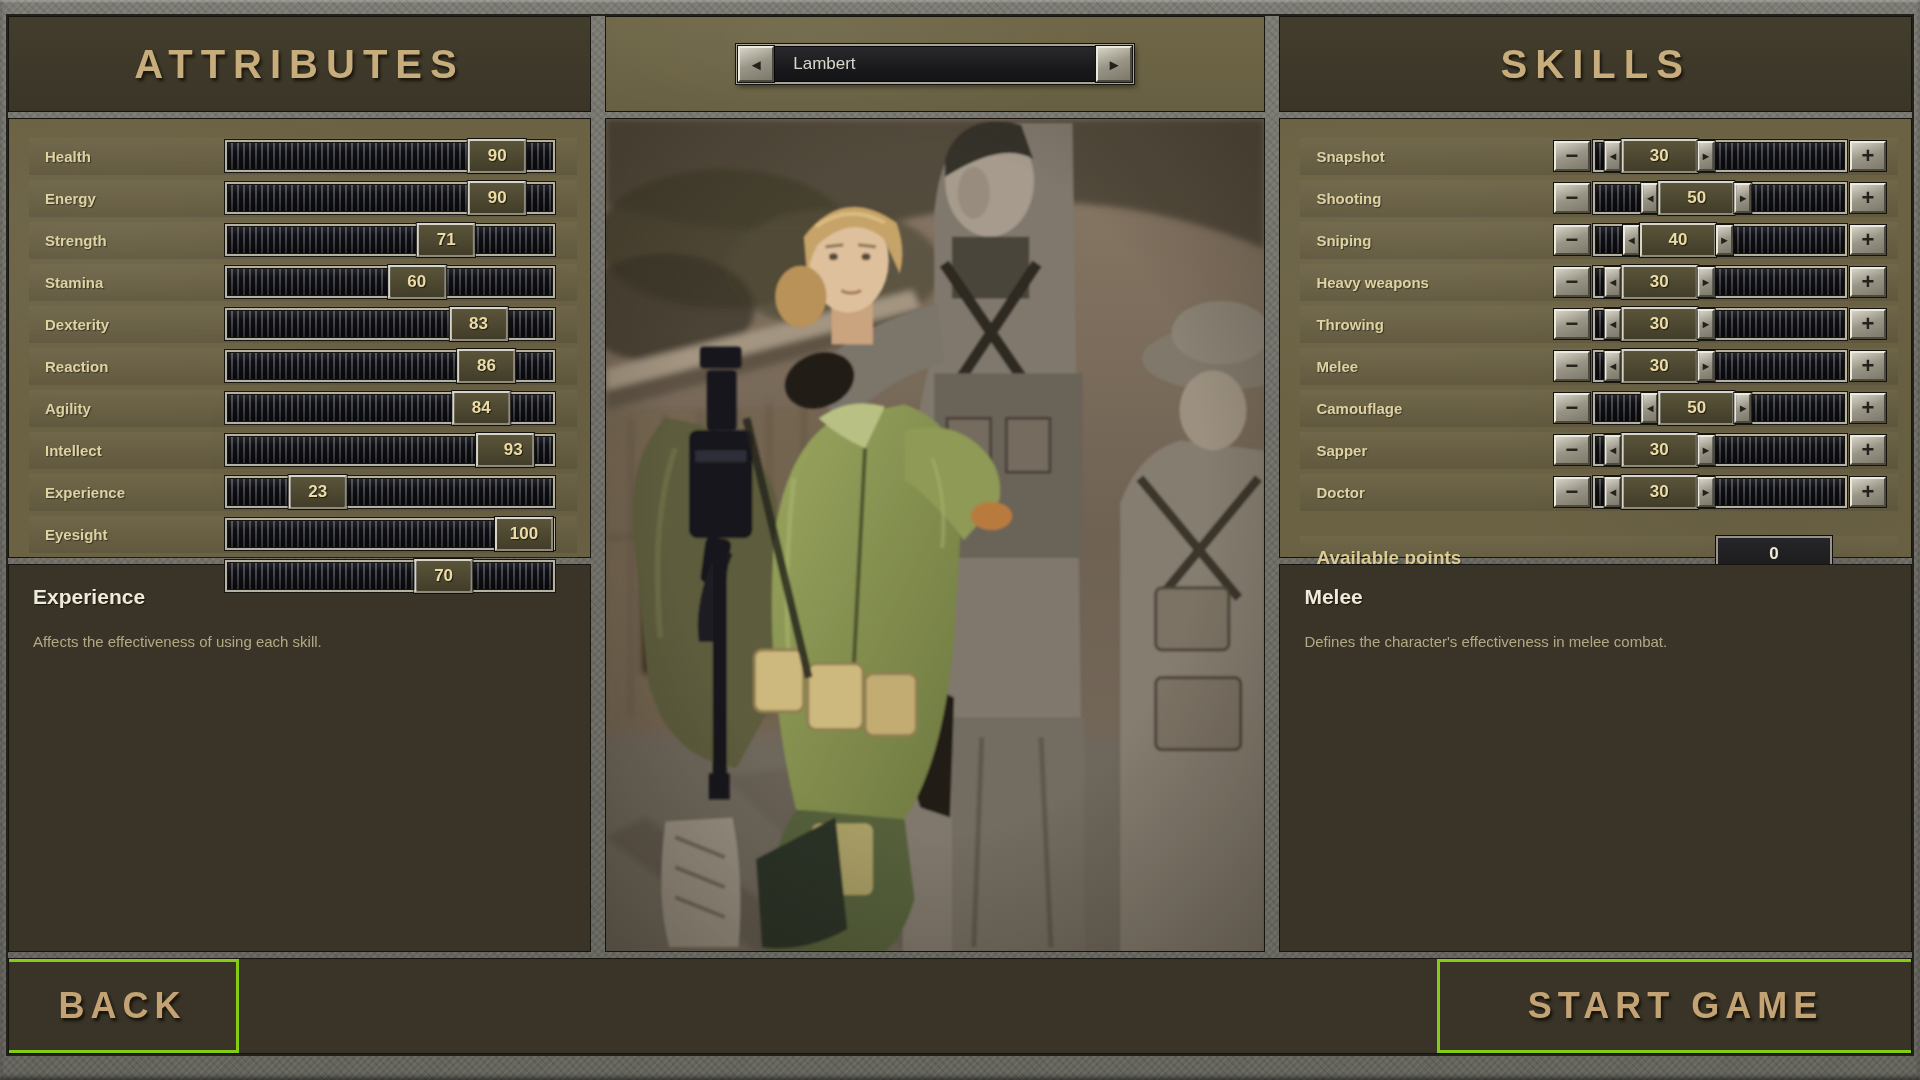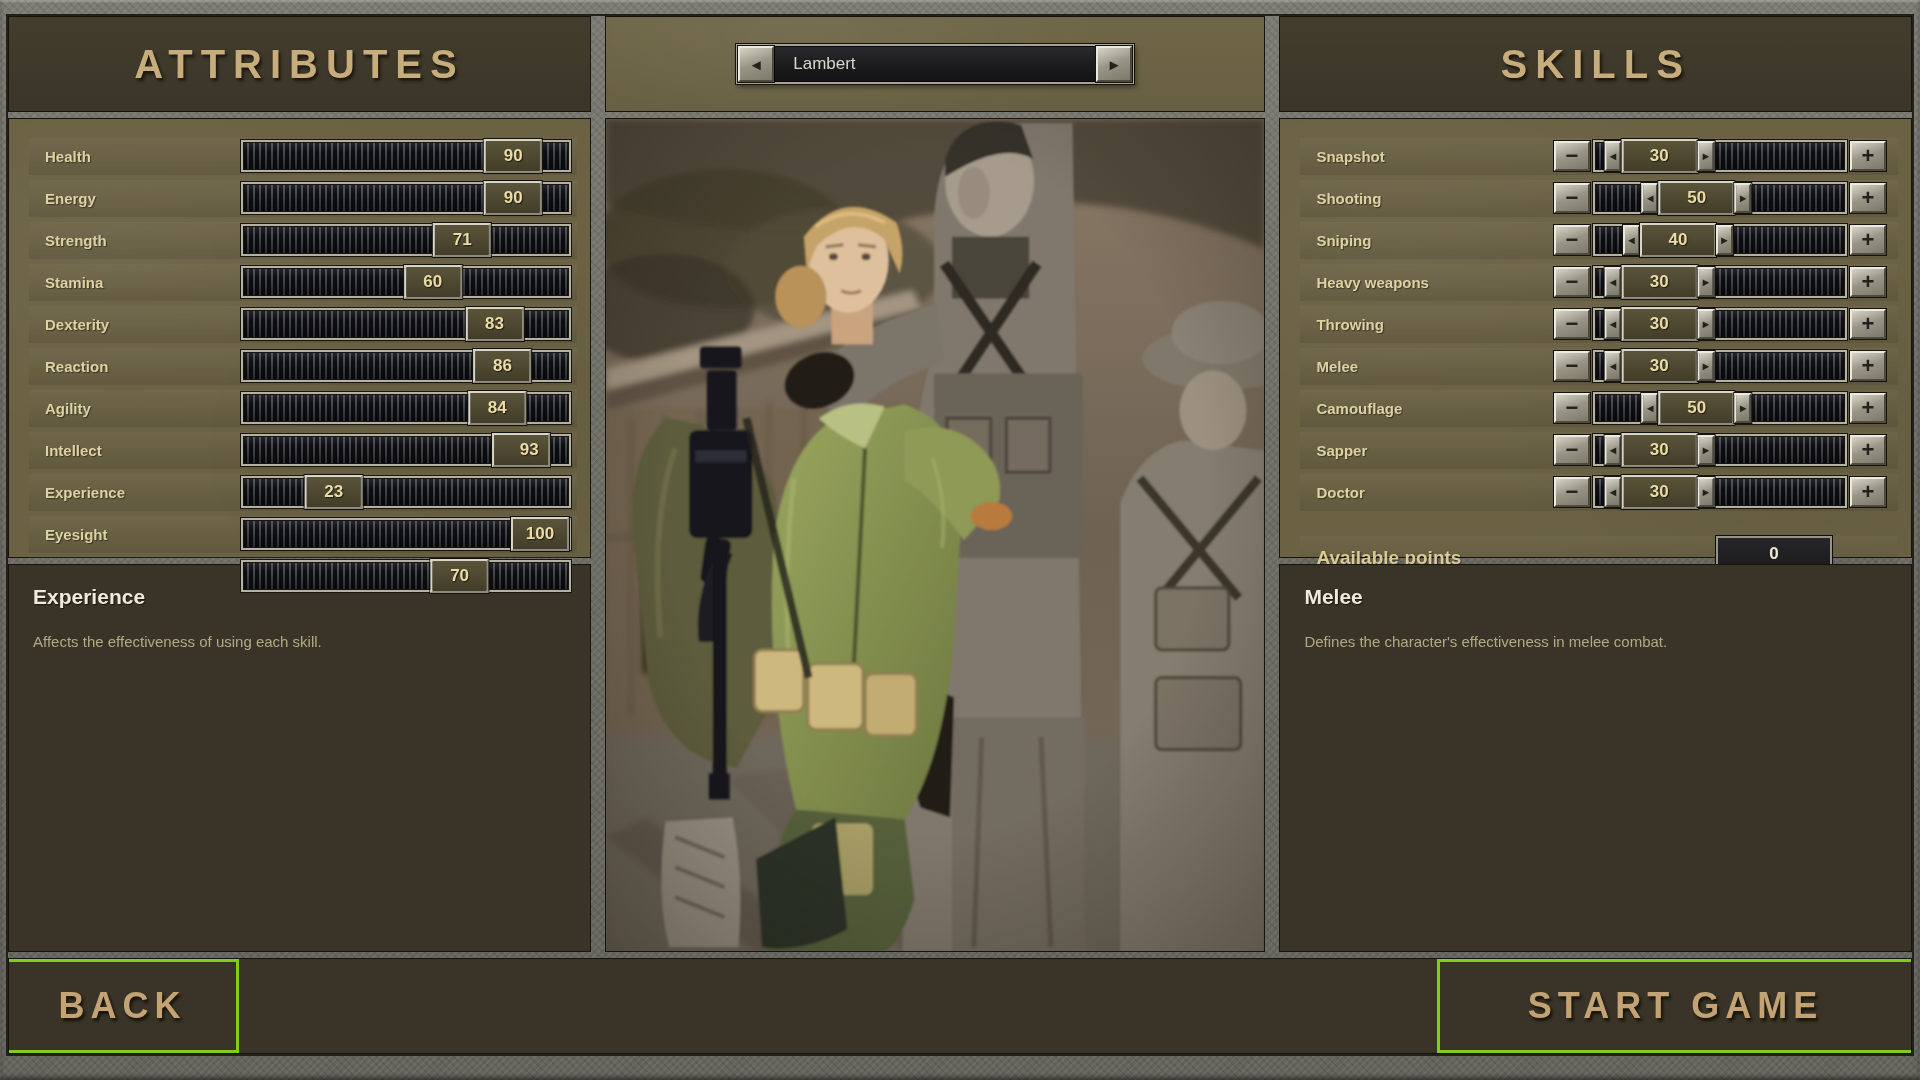--- a/index.html
+++ b/index.html
@@ -45,21 +45,21 @@
     border-top:1px solid rgba(255,255,255,.05);border-bottom:1px solid rgba(0,0,0,.12);}
   .row-label{flex:1;padding-left:16px;font-size:15px;font-weight:700;color:var(--label-khaki);
     text-shadow:1px 1px 1px rgba(0,0,0,.45);}
   
   .track{position:relative;height:32px;border:2px solid #b5b2a4;
     box-shadow:0 0 0 1px #16150f, inset 0 0 0 1px #16150f;
     background:
       linear-gradient(180deg, rgba(255,255,255,.10), rgba(255,255,255,0) 35%, rgba(0,0,0,.35) 85%),
       repeating-linear-gradient(90deg,#0e0e12 0 4px,#474951 4px 6px);
     background-color:#101014;}
-  .attr-track{width:330px;margin-right:6px;text-align:center;}
+  .attr-track{width:330px;margin-right:22px;text-align:center;}
   .value-box{display:flex;align-items:center;justify-content:center;
     font-size:17px;font-weight:700;color:var(--value-tan);
     background:linear-gradient(180deg,#5a543a,#423d29);
     border:2px solid;border-color:#d8d5c8 #8f8b7c #8f8b7c #d8d5c8;
     box-shadow:0 0 0 1px #11100c;text-shadow:1px 1px 1px rgba(0,0,0,.6);}
   .attr-thumb{position:absolute;top:50%;width:58px;height:34px;}
   
   .metal-btn{display:flex;align-items:center;justify-content:center;
     background:linear-gradient(160deg,#d6d3c7,#9a9687 48%,#7c786a);
     border:2px solid;border-color:#eceade #4e4b3e #4e4b3e #eceade;

